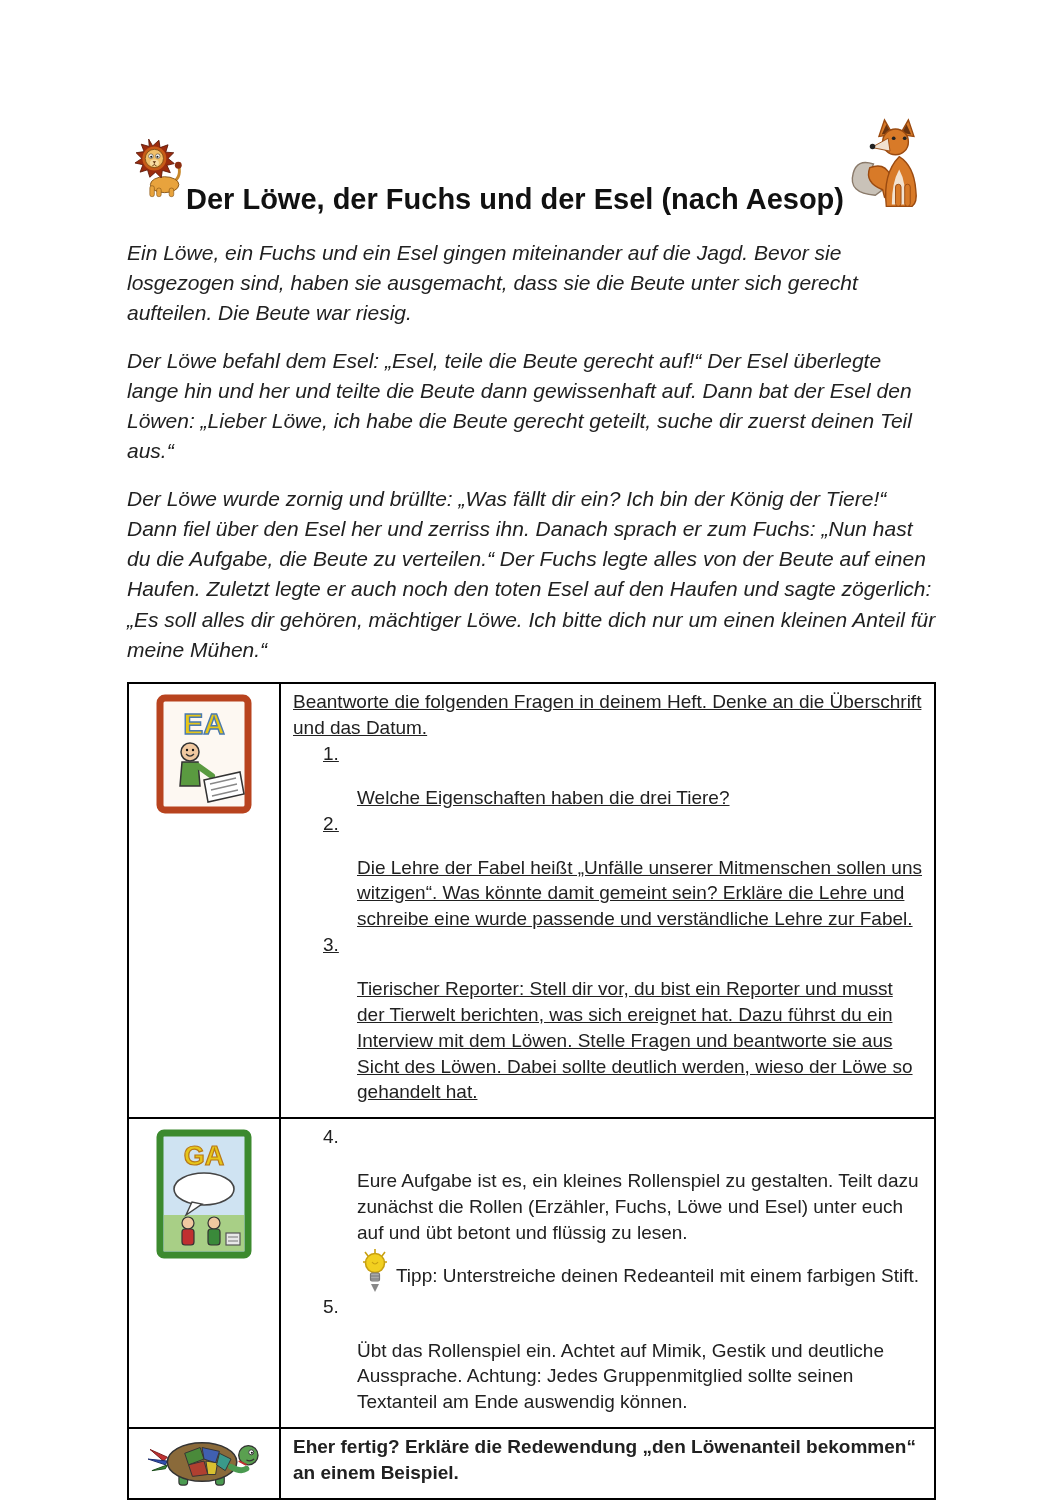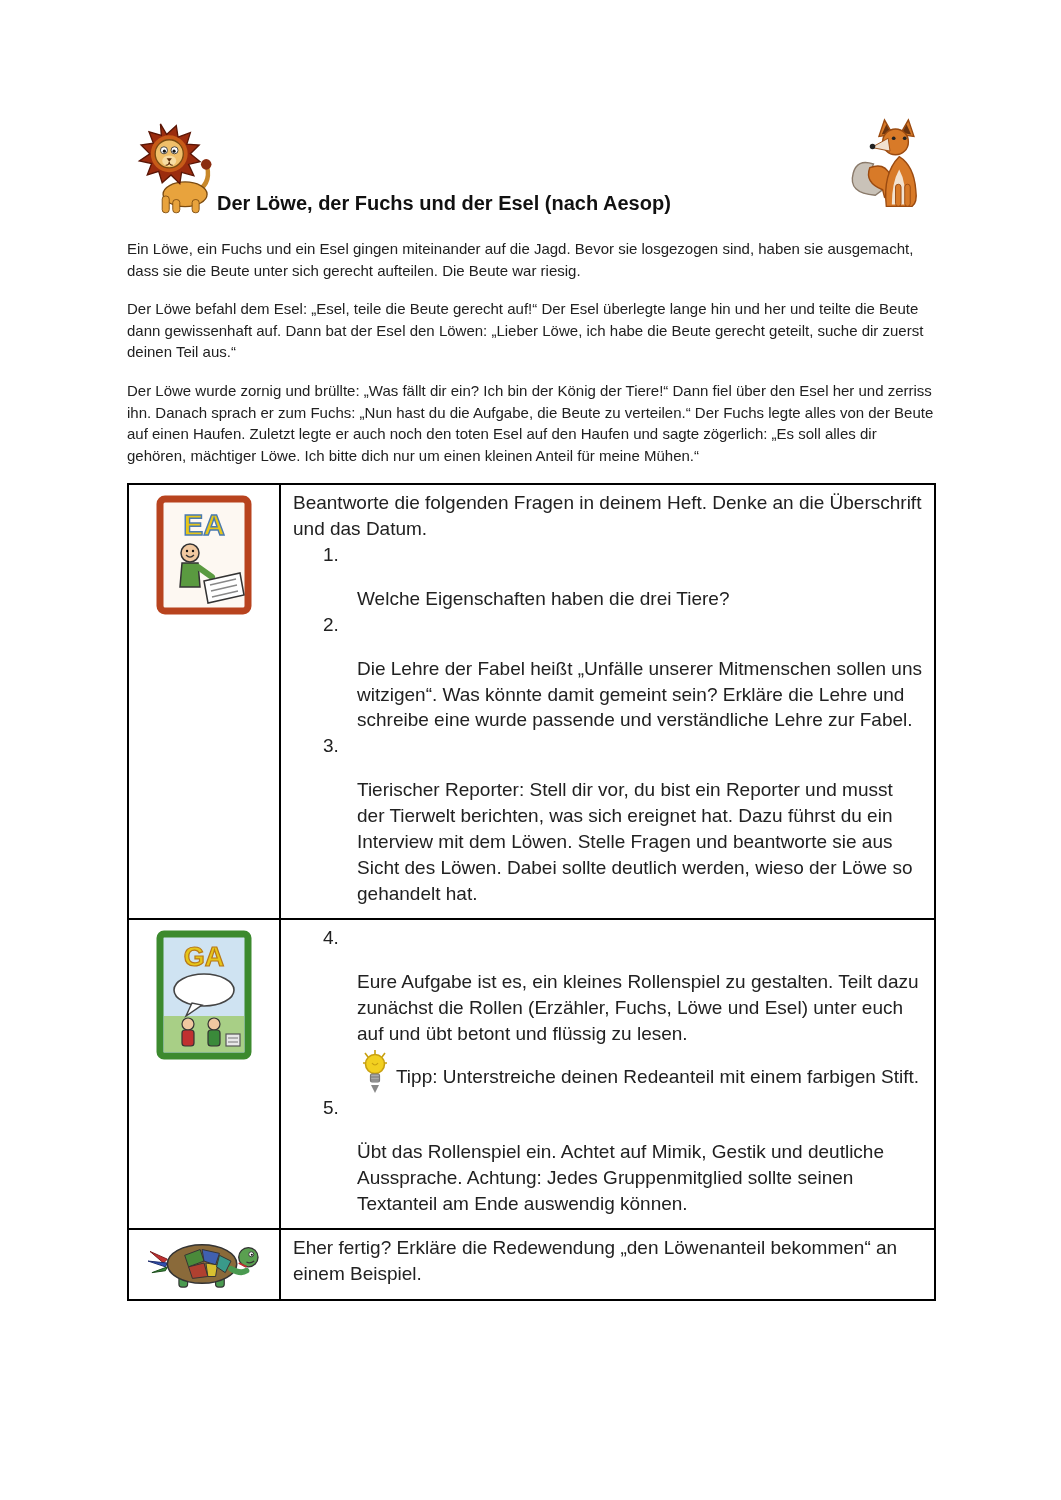--- a/index.html
+++ b/index.html
@@ -15,31 +15,32 @@
     font-family: "Liberation Sans", "DejaVu Sans", sans-serif;
     color: #212121;
   }
   .header {
     display: flex;
     align-items: flex-end;
     margin-bottom: 22px;
   }
   .title {
     margin: 0 0 2px 2px;
-    font-size: 20px;
+    font-size: 29px;
     font-weight: bold;
     color: #111;
     line-height: 1.05;
     white-space: nowrap;
   }
   .fox-wrap { margin-left: auto; align-self: flex-start; }
   .story p {
     margin: 0 0 17px 0;
-    font-size: 15px;
+    font-size: 21px;
     line-height: 1.44;
+    font-style: italic;
   }
   .story p.moral { margin-bottom: 14px; }
   table.tasks {
     width: 100%;
     border-collapse: collapse;
     margin-top: 10px;
     table-layout: fixed;
   }
   table.tasks td {
     border: 2.5px solid #000;
@@ -53,25 +54,25 @@
   .task-cell {
     padding: 5px 10px 12px 12px;
     font-size: 19px;
     line-height: 1.36;
   }
   .task-intro { margin: 0; }
   ol.items { list-style: none; margin: 0 0 0 30px; padding: 0; }
   ol.items li { display: flex; }
   .num { flex: 0 0 34px; }
   .itext { flex: 1; margin-top: 44px; }
-  tr.row-ea  { height: 328px; }
+  tr.row-ea  { height: 328px; text-decoration: underline; }
   tr.row-ga  { height: 176px; padding-left: 45px; }
   tr.row-extra { height: 62px; }
   tr.row-extra .icon-cell { vertical-align: middle; padding: 4px 6px; }
-  tr.row-extra .task-cell { vertical-align: middle; }
+  tr.row-extra .task-cell { vertical-align: middle; font-weight: bold; }
   .tip-block { margin-top: 2px; text-align: center; }
   .bulb { vertical-align: -12px; margin-right: 8px; }
 </style>
 </head>
 <body>
 
 <div class="page">
 
   <div class="header">
 

